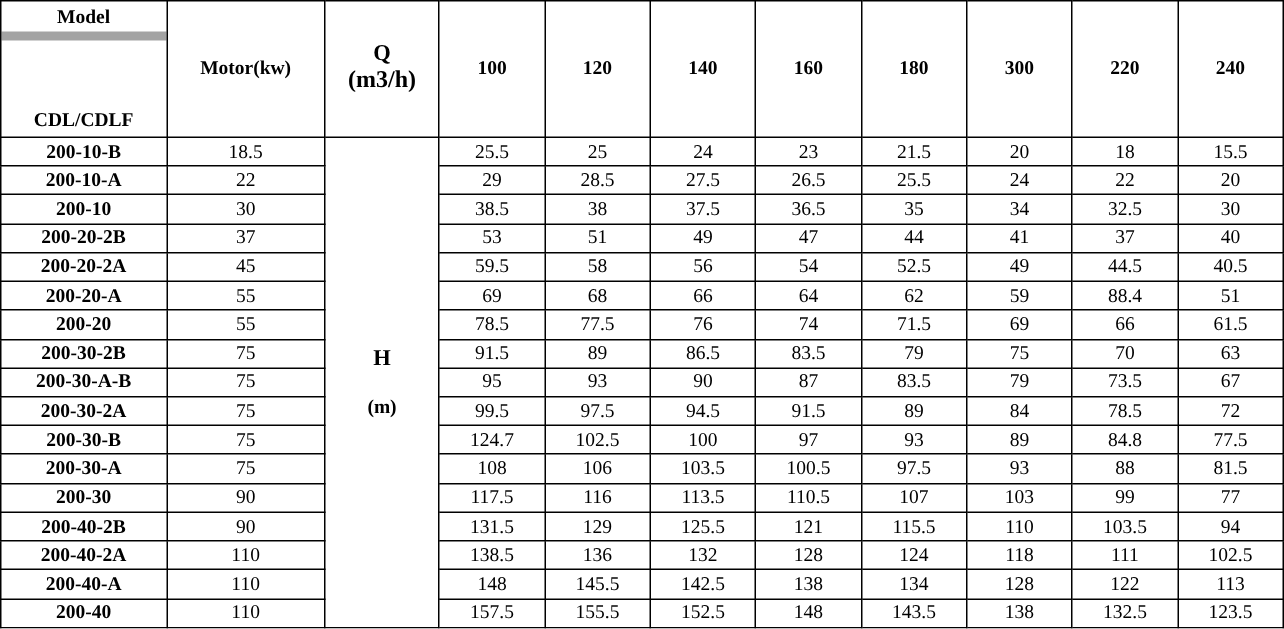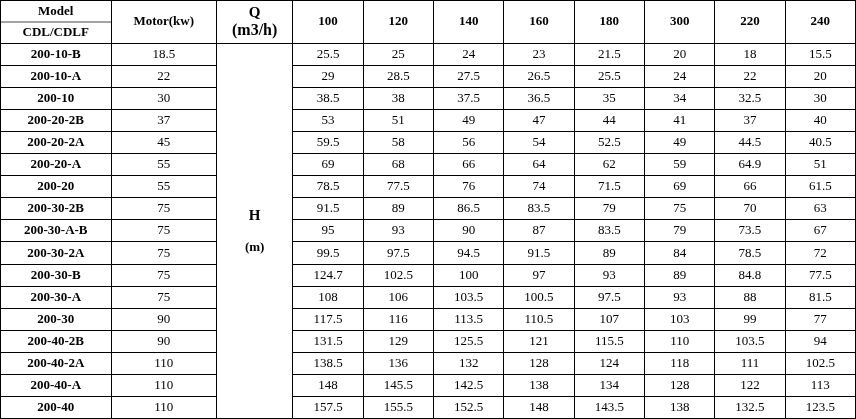--- a/index.html
+++ b/index.html
@@ -33,26 +33,27 @@
     font-weight: bold;
     font-size: 14px;
   }
   .hdr-model {
     font-weight: bold;
     font-size: 13px;
     padding: 0;
   }
   .model-top {
     display: block;
-    border-bottom: 2px solid #a3a3a3;
+    border-bottom: 6px solid #a3a3a3;
     padding: 3px 0 2px 0;
   }
   .model-bottom {
     display: block;
     padding: 2px 0 3px 0;
+    margin-top: 44px;
   }
   .hdr-q {
     font-weight: bold;
     font-size: 13px;
     line-height: 1.1;
   }
   .hdr-q .big {
     font-size: 15px;
   }
   .hdr-q .small {
@@ -197,21 +198,21 @@
     </tr>
     <tr>
       <td class="model-cell">200-20-A</td>
       <td class="motor-cell">55</td>
       <td class="val">69</td>
       <td class="val">68</td>
       <td class="val">66</td>
       <td class="val">64</td>
       <td class="val">62</td>
       <td class="val">59</td>
-      <td class="val">64.9</td>
+      <td class="val">88.4</td>
       <td class="val">51</td>
     </tr>
     <tr>
       <td class="model-cell">200-20</td>
       <td class="motor-cell">55</td>
       <td class="val">78.5</td>
       <td class="val">77.5</td>
       <td class="val">76</td>
       <td class="val">74</td>
       <td class="val">71.5</td>

